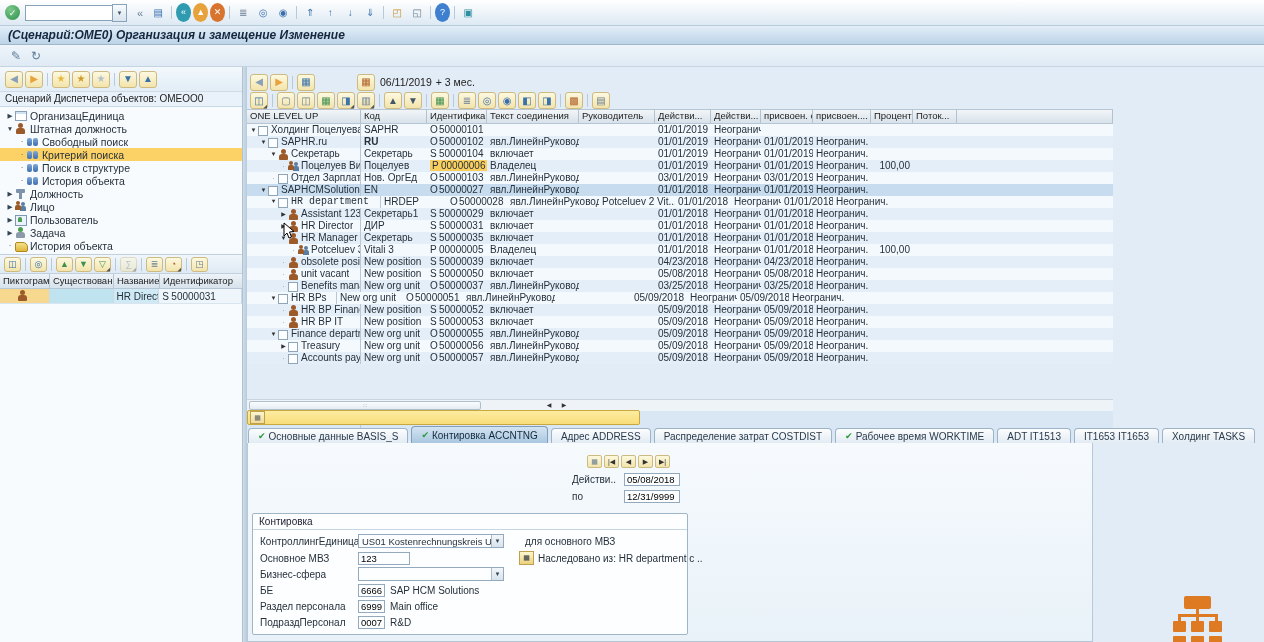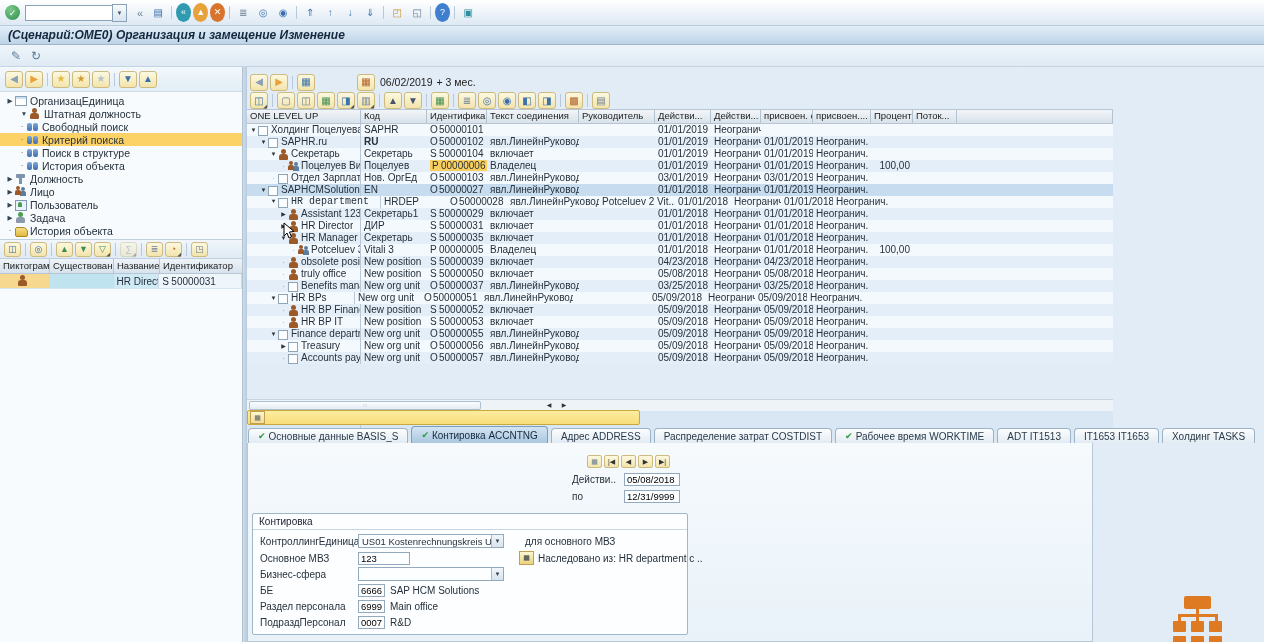--- a/index.html
+++ b/index.html
@@ -290,27 +290,28 @@
         <span class="glyph" style="color: rgb(180, 192, 204);">★</span>
       </span>
       <span class="tsep"></span>
       <span class="tbtn">
         <span class="glyph" style="color: rgb(58, 114, 170);">▼</span>
       </span>
       <span class="tbtn">
         <span class="glyph" style="color: rgb(58, 114, 170);">▲</span>
       </span>
     </div>
+  <div class="scent">Сценарий Диспетчера объектов: OMEOO0</div>
   <div class="tree" id="tree">
       <div class="titem" style="padding-left: 5px;">
         <span class="texp">▶</span>
         <span class="ic ic-orgunit"></span>
         <span class="tlabel">ОрганизацЕдиница</span>
       </div>
-      <div class="titem" style="padding-left: 19px;">
+      <div class="titem" style="padding-left: 5px;">
         <span class="texp">▼</span>
         <span class="ic ic-person"></span>
         <span class="tlabel">Штатная должность</span>
       </div>
       <div class="titem" style="padding-left: 17px;">
         <span class="texp">·</span>
         <span class="ic ic-binoc"></span>
         <span class="tlabel">Свободный поиск</span>
       </div>
       <div class="titem sel" style="padding-left: 17px;">
@@ -423,21 +424,21 @@
         </span>
         <span class="tsep"></span>
         <span class="tbtn">
           <span class="glyph" style="color: rgb(58, 114, 170);">▦</span>
         </span>
         <span style="width: 40px; flex: 0 0 auto;"></span>
         <span class="tbtn">
           <span class="glyph" style="color: rgb(176, 96, 40);">▦</span>
         </span>
       </span>
-    <span class="datetext">06/02/2019</span>
+    <span class="datetext">06/11/2019</span>
     <span class="datetext">+ 3 мес.</span>
   </div>
   <div class="mtb2 tbgroup" id="mtb2">
       <span class="tbtn">
         <span class="glyph" style="color: rgb(58, 114, 170);">◫</span>
         <span class="ddarr">◢</span>
       </span>
       <span class="tsep"></span>
       <span class="tbtn">
         <span class="glyph" style="color: rgb(106, 126, 146);">▢</span>
@@ -723,21 +724,21 @@
           <div class="cell" style="width: 52px;">04/23/2018</div>
           <div class="cell" style="width: 58px;">Неогранич.</div>
           <div class="cell cpct" style="width: 42px;"></div>
           <div class="cell" style="width: 44px;"></div>
         </div>
         <div class="orow">
           <div class="cell cname" style="width: 114px;">
             <span style="width: 32px; flex: 0 0 auto;"></span>
             <span class="cexp">·</span>
             <span class="ic ic-person"></span>
-            <span class="nlabel">truly office</span>
+            <span class="nlabel">unit vacant</span>
           </div>
           <div class="cell" style="width: 66px;">New position</div>
           <div class="cell" style="width: 60px;"><span><span class="idt">S</span><span class="idn">50000050</span></span></div>
           <div class="cell" style="width: 92px;">включает</div>
           <div class="cell" style="width: 76px;"></div>
           <div class="cell" style="width: 56px;">05/08/2018</div>
           <div class="cell" style="width: 50px;">Неогранич.</div>
           <div class="cell" style="width: 52px;">05/08/2018</div>
           <div class="cell" style="width: 58px;">Неогранич.</div>
           <div class="cell cpct" style="width: 42px;"></div>
@@ -755,21 +756,21 @@
           <div class="cell" style="width: 92px;">явл.ЛинейнРуководите...</div>
           <div class="cell" style="width: 76px;"></div>
           <div class="cell" style="width: 56px;">03/25/2018</div>
           <div class="cell" style="width: 50px;">Неогранич.</div>
           <div class="cell" style="width: 52px;">03/25/2018</div>
           <div class="cell" style="width: 58px;">Неогранич.</div>
           <div class="cell cpct" style="width: 42px;"></div>
           <div class="cell" style="width: 44px;"></div>
         </div>
         <div class="orow">
-          <div class="cell cname" style="width: 108px;">
+          <div class="cell cname" style="width: 90px;">
             <span style="width: 22px; flex: 0 0 auto;"></span>
             <span class="cexp">▼</span>
             <span class="ic ic-orgbox"></span>
             <span class="nlabel">HR BPs</span>
           </div>
           <div class="cell" style="width: 66px;">New org unit</div>
           <div class="cell" style="width: 60px;"><span><span class="idt">O</span><span class="idn">50000051</span></span></div>
           <div class="cell" style="width: 92px;">явл.ЛинейнРуководите...</div>
           <div class="cell" style="width: 76px;"></div>
           <div class="cell" style="width: 56px;">05/09/2018</div>

